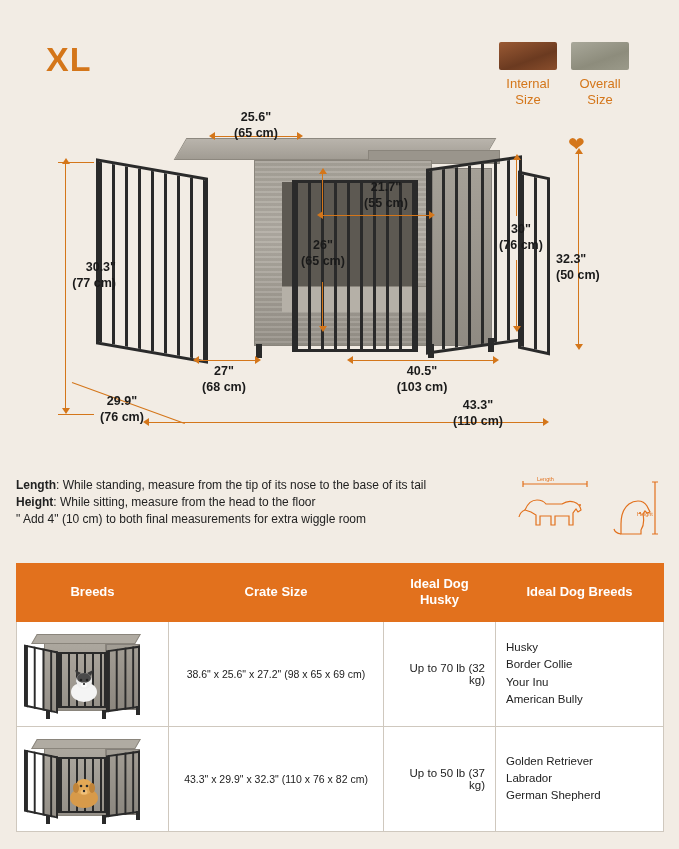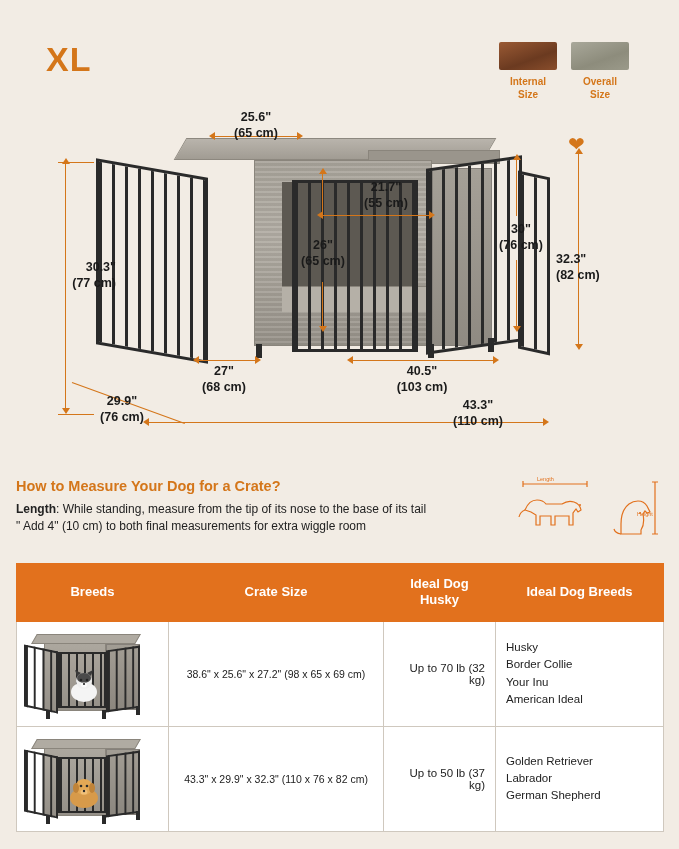--- a/index.html
+++ b/index.html
@@ -27,21 +27,21 @@
 
   .swatches { position: absolute; right: 48px; top: 42px; width: 132px; }
   .swatch-row { display: flex; gap: 14px; }
   .swatch {
     width: 58px; height: 28px; border-radius: 2px;
   }
   .swatch.internal { background: linear-gradient(160deg,#9a5a34,#6b3a20 60%,#8a4e2c); }
   .swatch.overall  { background: linear-gradient(160deg,#a9a89a,#8d8c7c 60%,#9b9a8a); }
   .swatch-labels { display: flex; gap: 14px; margin-top: 6px; }
   .swatch-label {
-    width: 58px; text-align: center; font-size: 10px; font-weight: bold;
+    width: 58px; text-align: center; font-size: 13px; font-weight: normal;
     color: #d4761a; line-height: 1.25;
   }
 
   
   .illus { position: absolute; left: 0; top: 110px; width: 679px; height: 350px; }
 
   .crate-body {
     position: absolute;
     left: 196px; top: 28px;
     width: 322px; height: 215px;
@@ -266,21 +266,21 @@
       <span>30.3"</span><br>
       <span>(77 cm)</span>
     </div>
 
     <div class="dim-line dim-v" style="left:578px; top:42px; width:1px; height:196px;"></div>
     <div class="arrow-up" style="left:575px; top:38px;"></div>
     <div class="arrow-down" style="left:575px; top:234px;"></div>
     <div class="heart" style="left:568px; top:24px;">❤</div>
     <div class="dim-label" style="left:556px; top:142px; width:110px; text-align:left;">
       <span>32.3"</span><br>
-      <span>(82 cm)</span>
+      <span>(50 cm)</span>
     </div>
 
     <div class="dim-line dim-h" style="left:196px; top:250px; width:62px;"></div>
     <div class="arrow-left" style="left:193px; top:246px;"></div>
     <div class="arrow-right" style="left:255px; top:246px;"></div>
     <div class="dim-label" style="left:170px; top:254px; width:108px;">
       <span>27"</span><br>
       <span>(68 cm)</span>
     </div>
 
@@ -301,23 +301,25 @@
     <div class="dim-line dim-h" style="left:146px; top:312px; width:400px;"></div>
     <div class="arrow-left" style="left:143px; top:308px;"></div>
     <div class="arrow-right" style="left:543px; top:308px;"></div>
     <div class="dim-label" style="left:408px; top:288px; width:140px;">
       <span>43.3"</span><br>
       <span>(110 cm)</span>
     </div>
   </div>
 
   <div class="howto">
-    <h2>How to Measure Your Dog for a Crate?</h2>
     <p>
       <b>Length</b><span>: While standing, measure from the tip of its nose to the base of its tail</span>
+    </p>
+    <p>
+      <b>Height</b><span>: While sitting, measure from the head to the floor</span>
     </p>
     <p>
       <span>" Add 4" (10 cm) to both final measurements for extra wiggle room</span>
     </p>
 
     <svg class="dogs-svg" width="150" height="66" viewBox="0 0 150 66">
       <g stroke="#e2711d" fill="none" stroke-width="1.2">
 
         <line x1="12" y1="8" x2="76" y2="8"></line>
         <path d="M12 5 L12 11 M76 5 L76 11"></path>
@@ -379,21 +381,21 @@
             <div class="mc-leg" style="left:78px; top:84px;"></div>
             <div class="mc-leg" style="left:112px; top:80px;"></div>
           </div>
         </td>
         <td class="size-cell">38.6" x 25.6" x 27.2" (98 x 65 x 69 cm)</td>
         <td class="weight-cell">Up to 70 lb (32 kg)</td>
         <td class="breeds-cell">
           <div>Husky</div>
           <div>Border Collie</div>
           <div>Your Inu</div>
-          <div>American Ideal</div>
+          <div>American Bully</div>
         </td>
       </tr>
       <tr>
         <td class="crate-img-cell">
           <div class="mini-crate">
             <div class="mc-top"></div>
             <div class="mc-side"></div>
             <div class="mc-right"></div>
             <div class="mc-bars mc-door"></div>
             <div class="mc-bars mc-front"></div>

